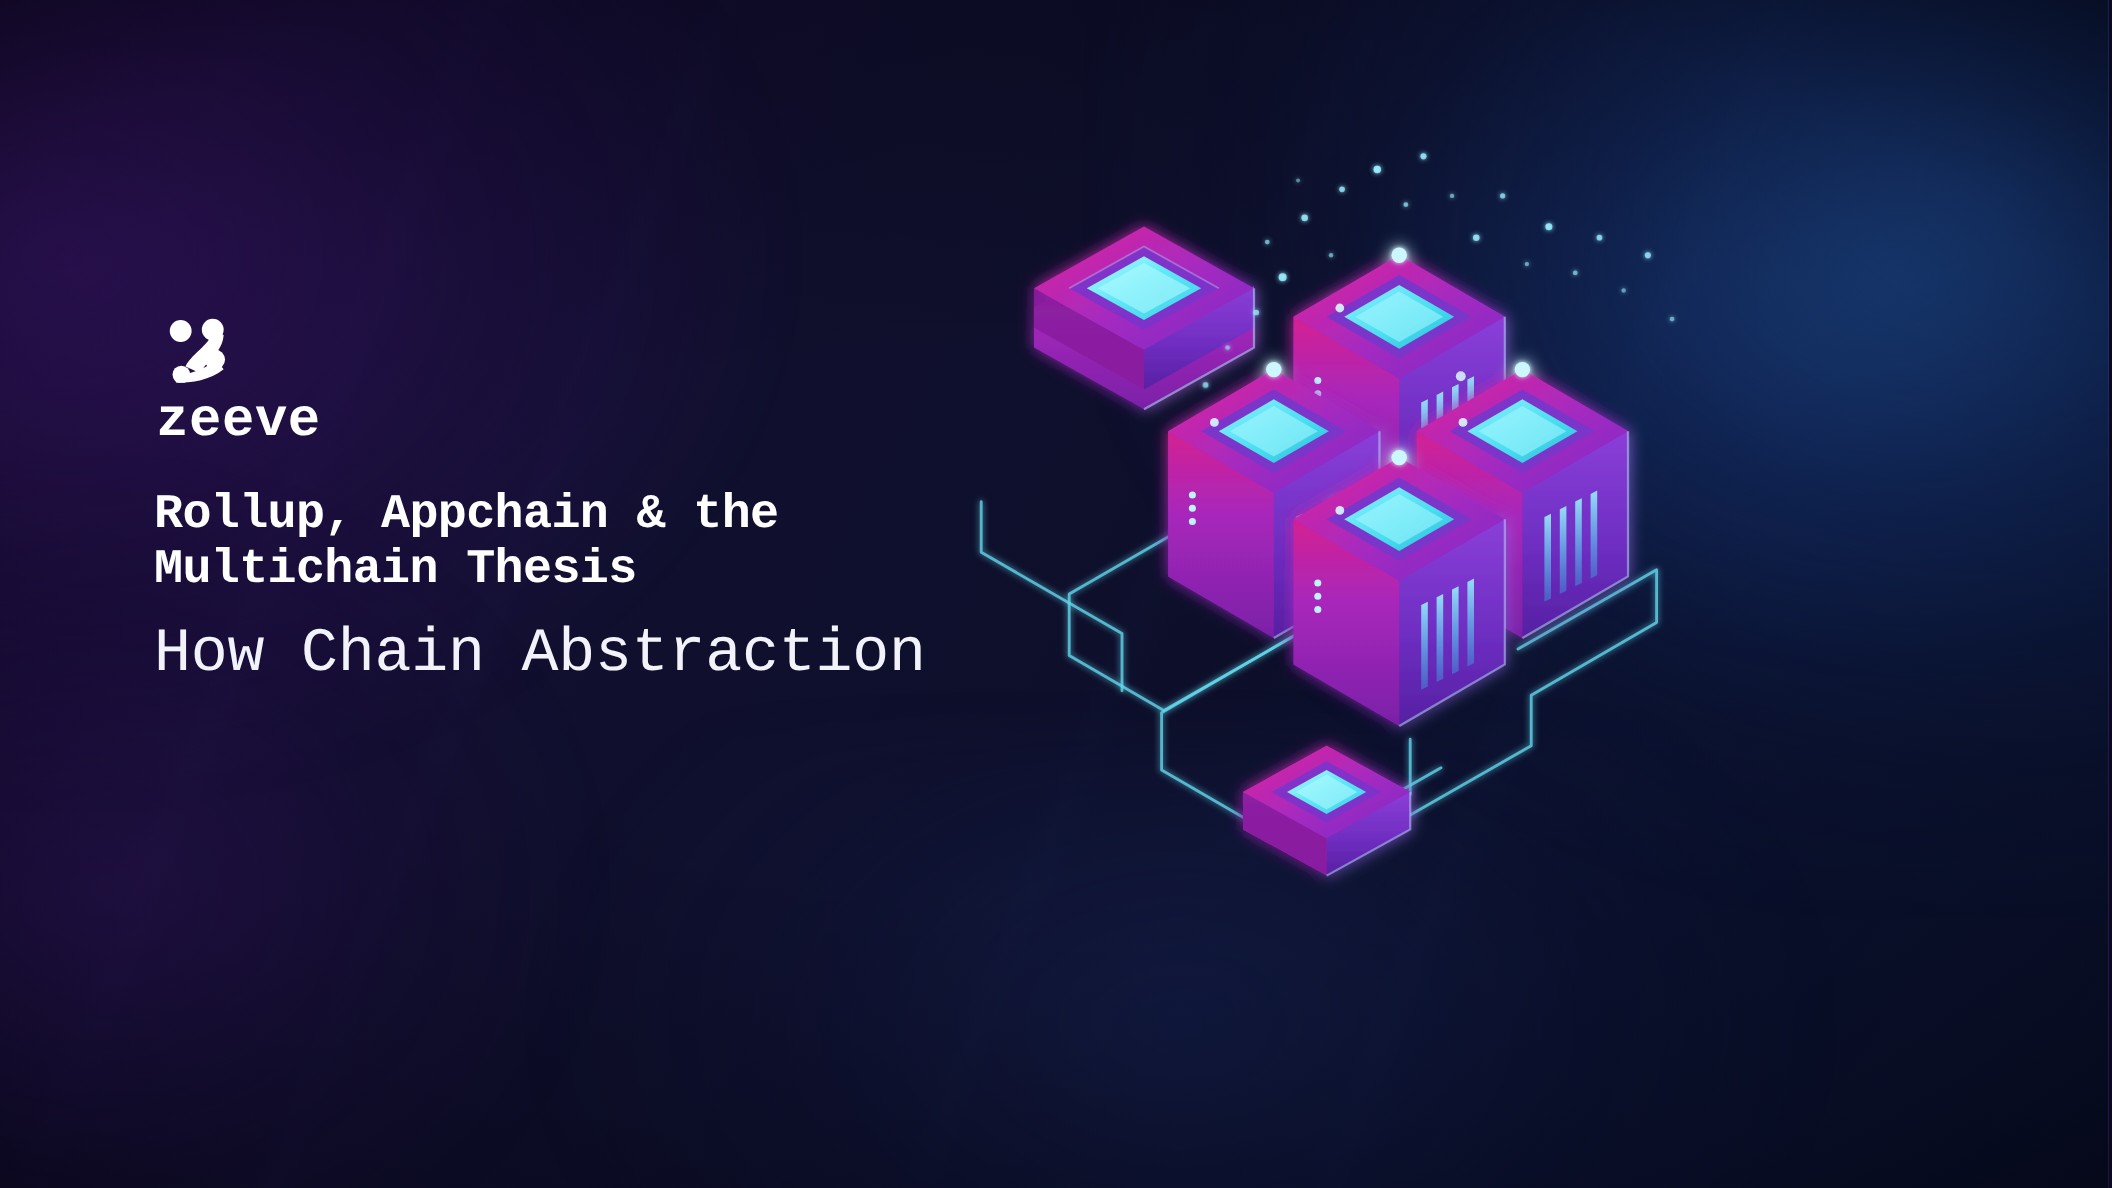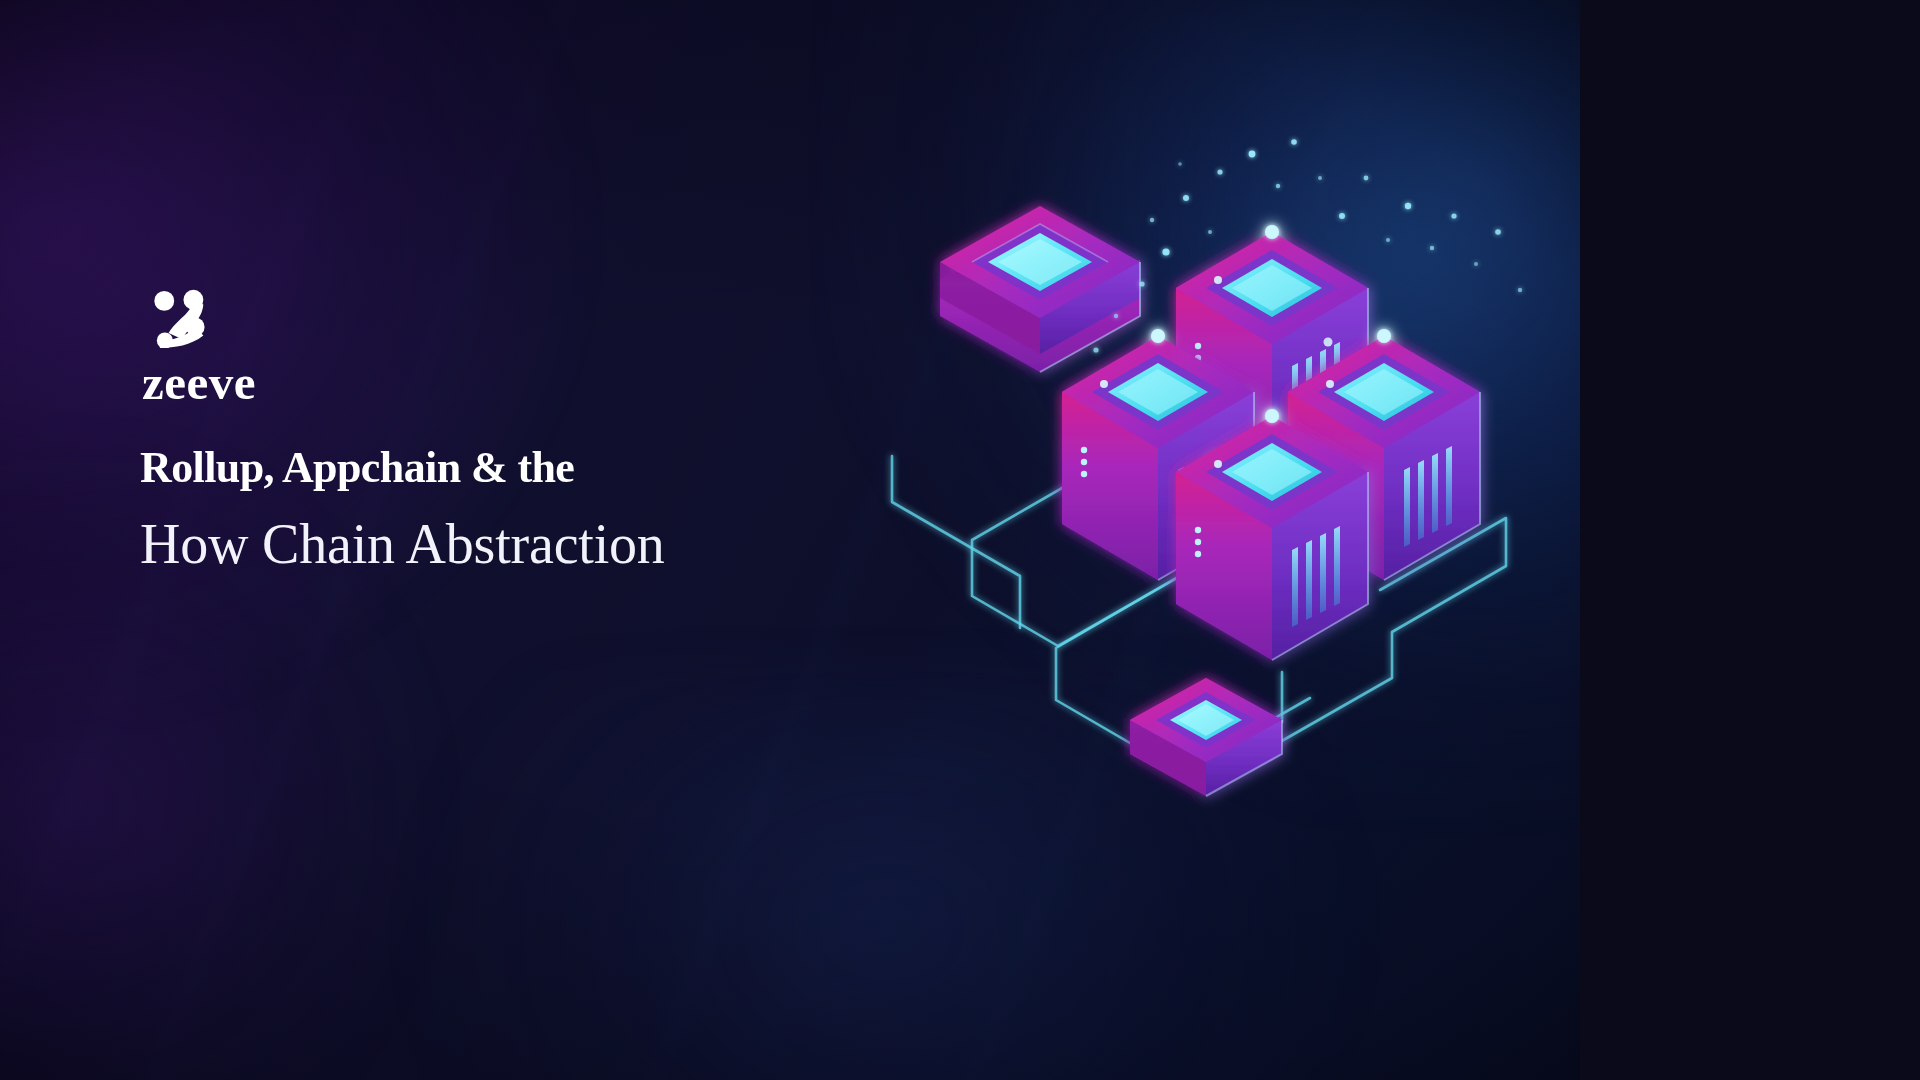--- a/index.html
+++ b/index.html
@@ -1,23 +1,23 @@
 <!DOCTYPE html>
 <html><head>
 <meta charset="utf-8">
 <title>Zeeve Blog Banner</title>
 <style>
   html,body{margin:0;padding:0;background:#0a0a1a;}
   *{box-sizing:border-box;}
 
   .stage{
     position:relative;
-    width:1580px;height:1080px;
+    width:1917px;height:1080px;
     overflow:hidden;
-    font-family:Liberation Serif, serif;
+    font-family:Liberation Mono, monospace;
     background:#6d28d9;
   }
 
   
   .bg-base{
     position:absolute;inset:0;
     background:
       linear-gradient(118deg,#1d0c3a 0%, #150d33 16%, #10102e 36%, #0d0f2a 58%, #0b1230 76%, #0a1533 100%);
   }
   .bg-glow-blue{
@@ -127,20 +127,21 @@
           <path d="M70 22 C 68 44, 42 54, 30 76 L 52 86 C 62 66, 84 56, 86 30 Z"></path>
           <path d="M16 88 C 34 88, 58 82, 74 66 L 86 80 C 66 96, 40 100, 16 100 Z"></path>
           <circle cx="24" cy="88" r="13"></circle>
         </g>
       </svg>
       <span class="brand-word">zeeve</span>
     </div>
 
     <h1 class="headline">
       <span class="ln">Rollup, Appchain &amp; the</span>
+      <span class="ln">Multichain Thesis</span>
     </h1>
 
     <p class="subhead">
       <span class="ln">How Chain Abstraction</span>
     </p>
   </div>
 
   <div class="illus">
     <svg viewBox="0 0 740 720" aria-hidden="true">
       <defs>

